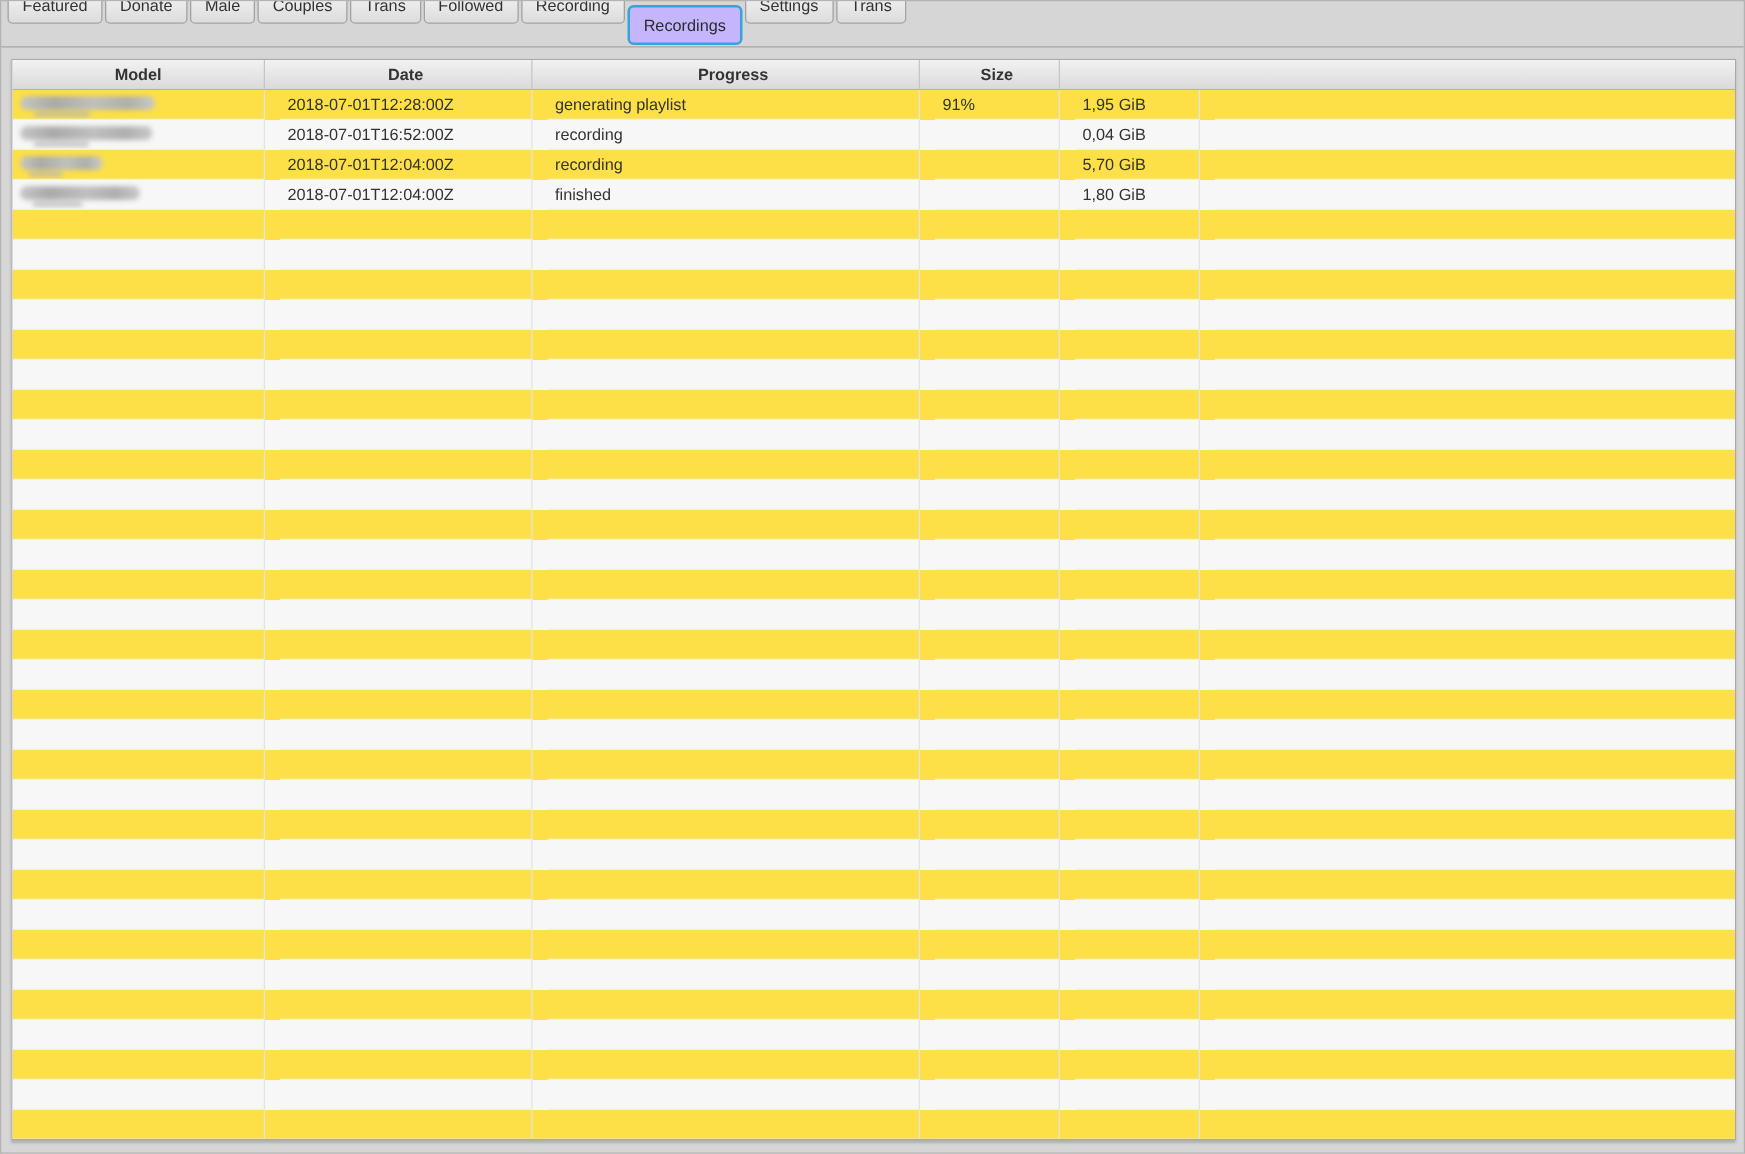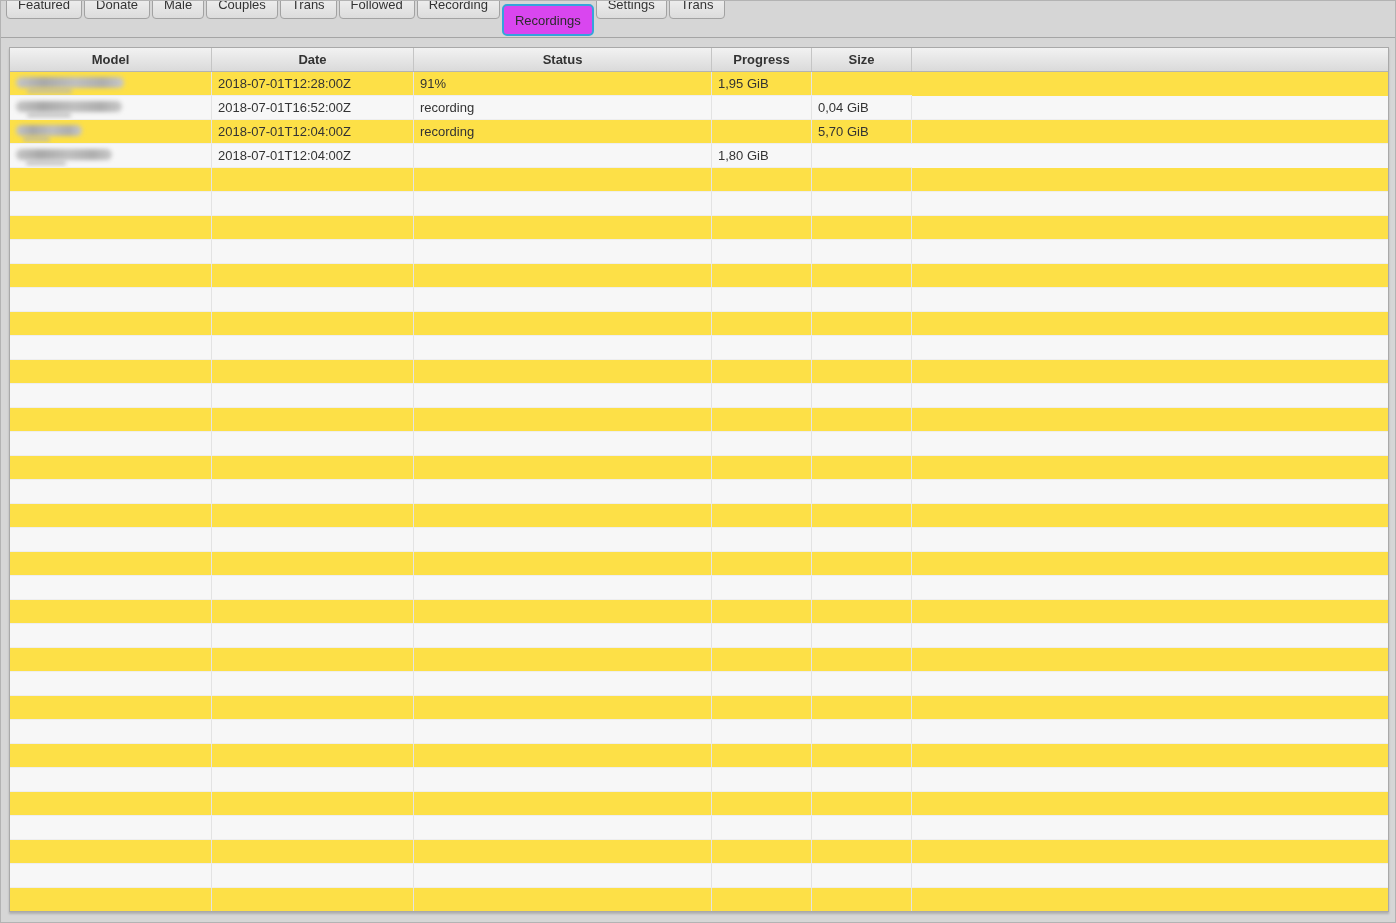--- a/index.html
+++ b/index.html
@@ -18,36 +18,37 @@
     display:flex;align-items:flex-end;gap:2px;padding-left:5px;
   }
   .tab{
     height:29px;margin-bottom:18px;padding:0 11px;
     background:linear-gradient(#f6f6f6,#dcdcdc);
     border:1px solid #a2a2a2;border-radius:4px;
     display:flex;align-items:center;
     font:inherit;color:#333;cursor:default;white-space:nowrap;
   }
   .tab.active{
-    background:#d946ef;
+    background:#c4b5fd;
     border:2px solid #35a4da;border-radius:5px;
     height:32px;margin-bottom:1px;color:#2b2b2b;
     position:relative;z-index:2;
   }
   
   .table{
     position:absolute;left:8px;top:46px;width:1380px;height:865px;
     box-sizing:border-box;background:#fff;
     border:1px solid #a9a9a9;
     box-shadow:0 2px 2px rgba(0,0,0,.18);
     overflow:hidden;
   }
   .grid-row{
     display:grid;
     grid-template-columns:202px 202px 298px 100px 100px minmax(0,1fr);
+    gap:12px;
   }
   .thead{
     height:23px;
     background:linear-gradient(#f2f2f2,#dadada);
     border-bottom:1px solid #b3b3b3;
   }
   .th{
     display:flex;align-items:center;justify-content:center;
     font-weight:bold;color:#333;
     border-right:1px solid #c5c5c5;box-sizing:border-box;
@@ -88,31 +89,31 @@
     <button class="tab">Recording</button>
     <button class="tab active">Recordings</button>
     <button class="tab">Settings</button>
     <button class="tab">Trans</button>
   </div>
 
 <div class="table">
   <div class="thead grid-row">
       <div class="th">Model</div>
       <div class="th">Date</div>
-      <div class="th">Status</div>
       <div class="th">Progress</div>
       <div class="th">Size</div>
       <div class="th"></div>
     </div>
   <div>
       <div class="row grid-row">
         <div class="cell">
           <div class="blob" style="width: 108px;"></div>
         </div>
         <div class="cell">2018-07-01T12:28:00Z</div>
+        <div class="cell">generating playlist</div>
         <div class="cell">91%</div>
         <div class="cell">1,95 GiB</div>
         <div class="cell"></div>
       </div>
       <div class="row grid-row">
         <div class="cell">
           <div class="blob" style="width: 106px;"></div>
         </div>
         <div class="cell">2018-07-01T16:52:00Z</div>
         <div class="cell">recording</div>
@@ -128,20 +129,21 @@
         <div class="cell">recording</div>
         <div class="cell"></div>
         <div class="cell">5,70 GiB</div>
         <div class="cell"></div>
       </div>
       <div class="row grid-row">
         <div class="cell">
           <div class="blob" style="width: 96px;"></div>
         </div>
         <div class="cell">2018-07-01T12:04:00Z</div>
+        <div class="cell">finished</div>
         <div class="cell"></div>
         <div class="cell">1,80 GiB</div>
         <div class="cell"></div>
       </div>
       <div class="row grid-row">
         <div class="cell"></div>
         <div class="cell"></div>
         <div class="cell"></div>
         <div class="cell"></div>
         <div class="cell"></div>

